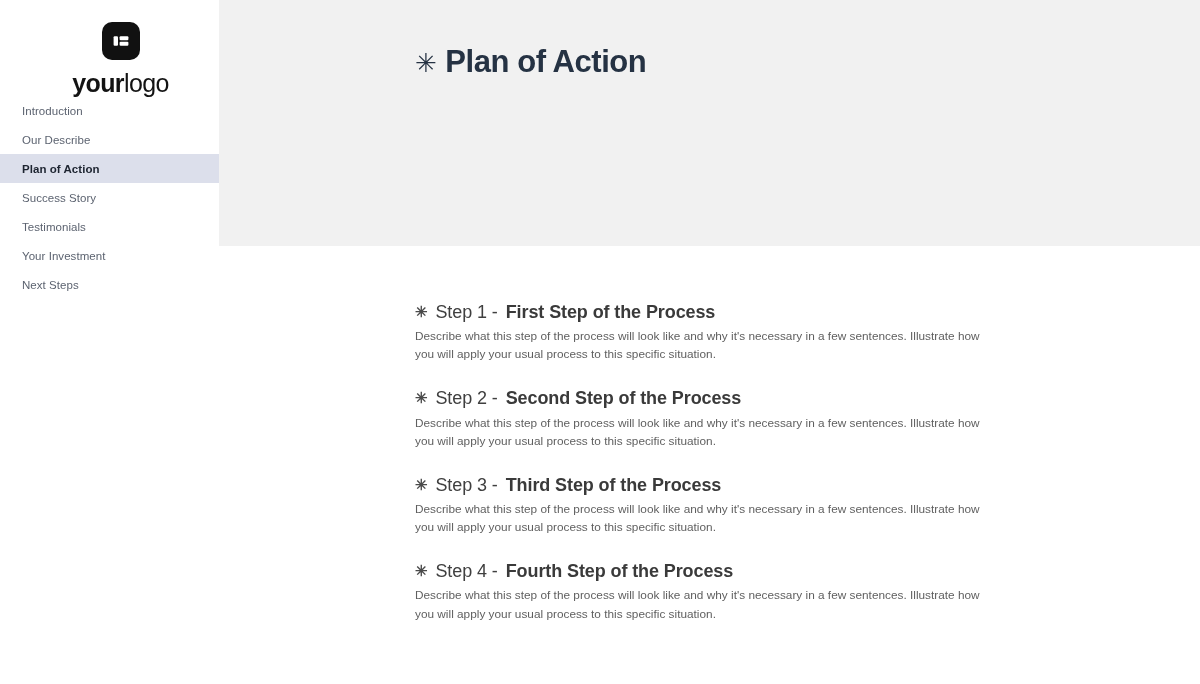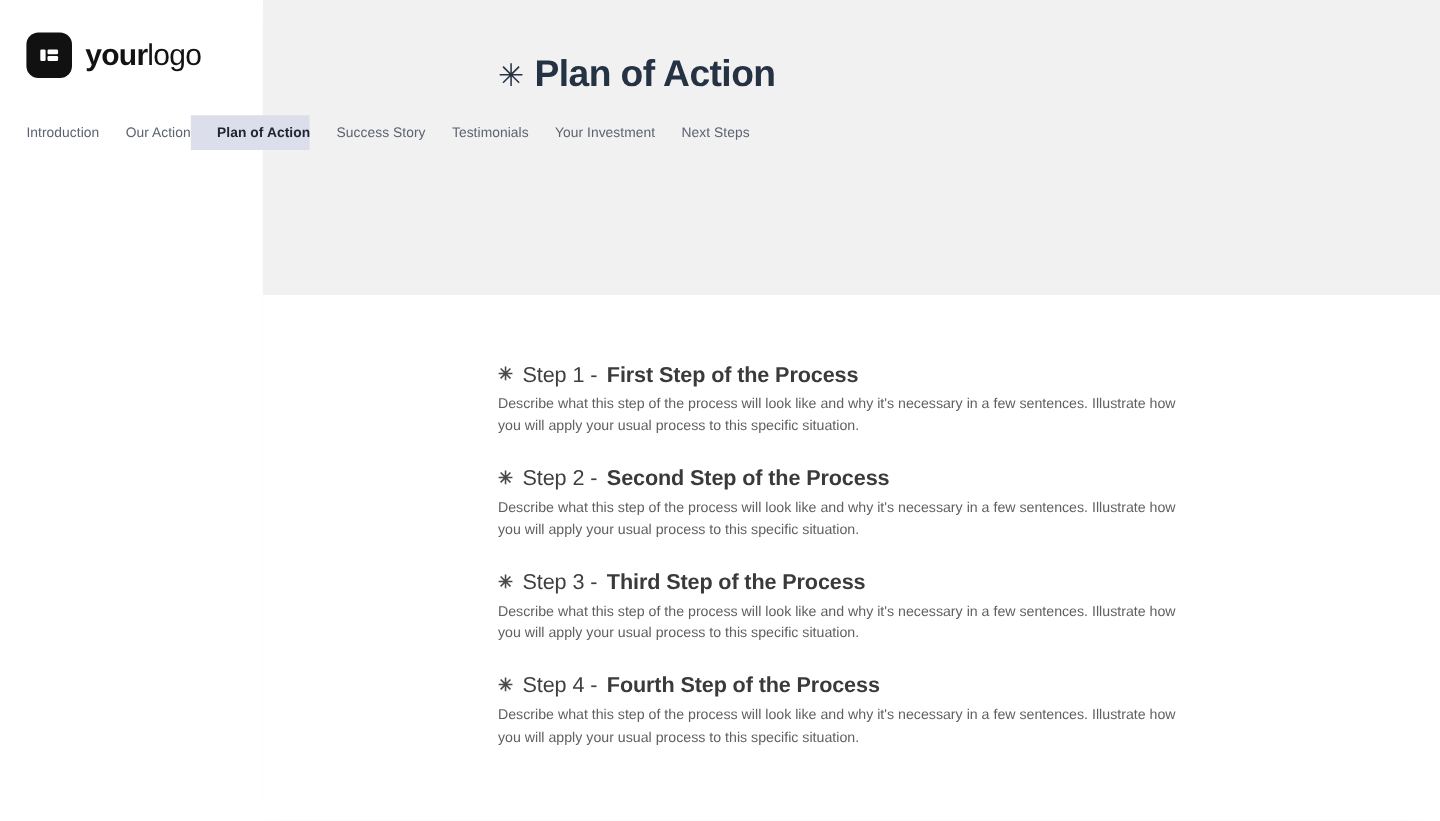--- a/index.html
+++ b/index.html
@@ -33,20 +33,21 @@
     z-index: 1;
   }
 
   .brand {
     display: flex;
     align-items: center;
     gap: 11px;
     padding: 0 0 0 22px;
     height: 48px;
     margin-bottom: 26px;
+    flex-direction: column;
   }
 
   .brand-mark {
     width: 38px;
     height: 38px;
     border-radius: 10px;
     background: #111111;
     display: flex;
     align-items: center;
     justify-content: center;
@@ -58,21 +59,21 @@
   .brand-text {
     font-size: 25px;
     letter-spacing: -0.6px;
     color: #131313;
     line-height: 1;
     white-space: nowrap;
   }
   .brand-text .b-strong { font-weight: 700; }
   .brand-text .b-light  { font-weight: 400; }
 
-  .nav { display: flex; flex-direction: row; }
+  .nav { display: flex; flex-direction: column; }
 
   .nav-item {
     height: 29px;
     display: flex;
     align-items: center;
     padding-left: 22px;
     font-size: 11.5px;
     color: #5c6370;
     letter-spacing: 0.05px;
     white-space: nowrap;
@@ -181,21 +182,21 @@
       <span class="brand-text">
         <span class="b-strong">your</span><span class="b-light">logo</span>
       </span>
     </div>
 
     <nav class="nav">
       <div class="nav-item">
         <span>Introduction</span>
       </div>
       <div class="nav-item">
-        <span>Our Action</span>
+        <span>Our Describe</span>
       </div>
       <div class="nav-item is-active">
         <span>Plan of Action</span>
       </div>
       <div class="nav-item">
         <span>Success Story</span>
       </div>
       <div class="nav-item">
         <span>Testimonials</span>
       </div>

